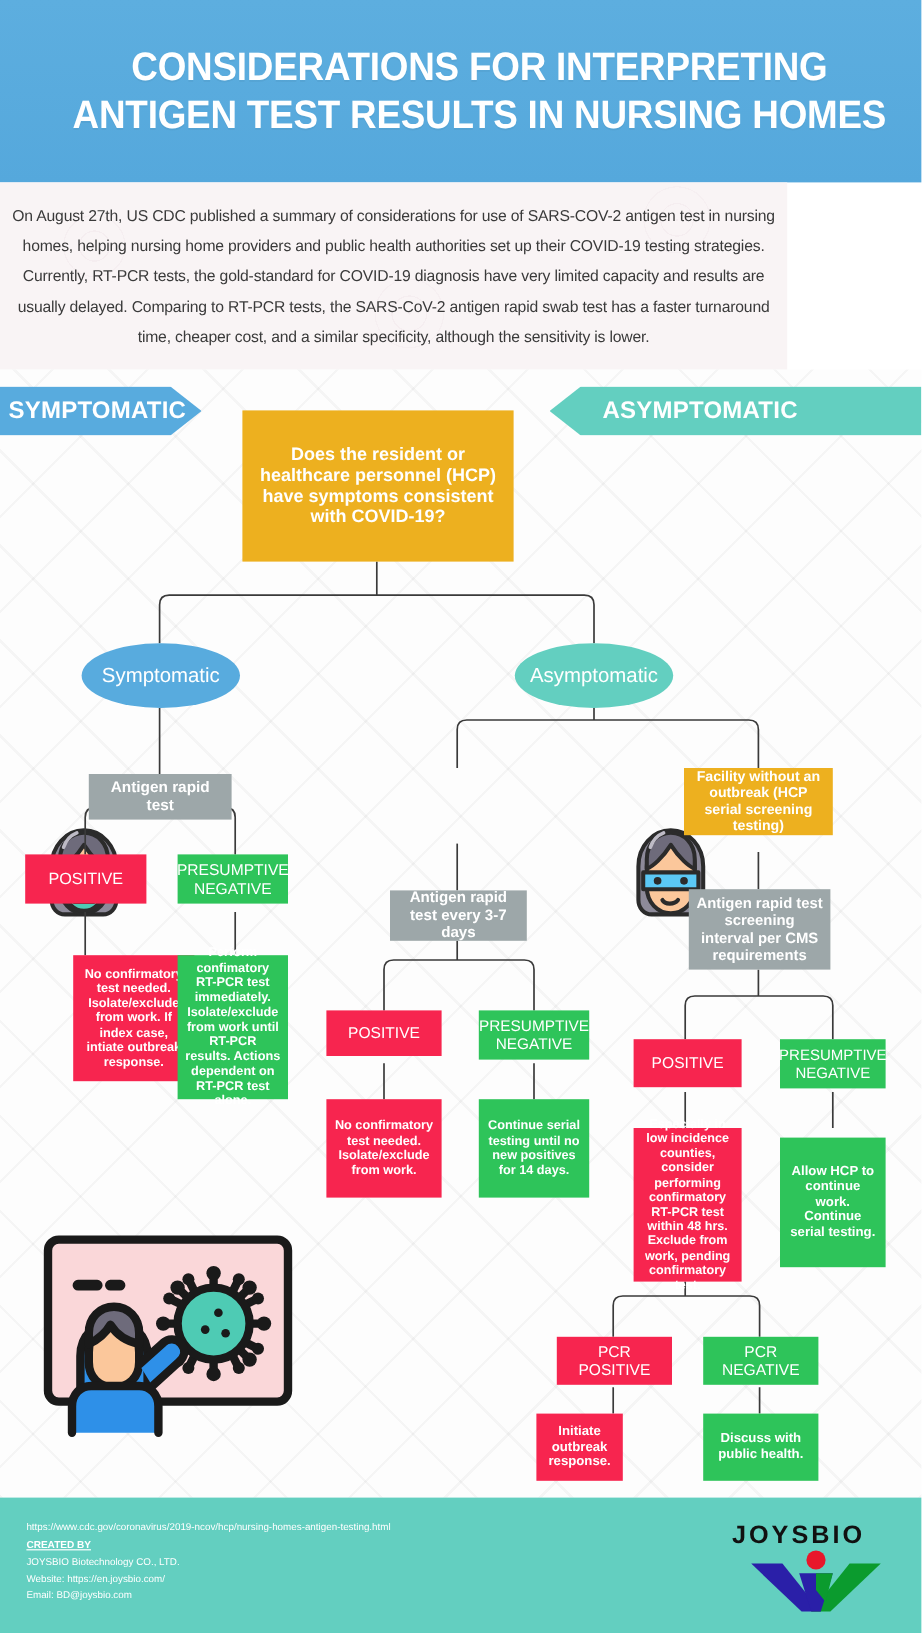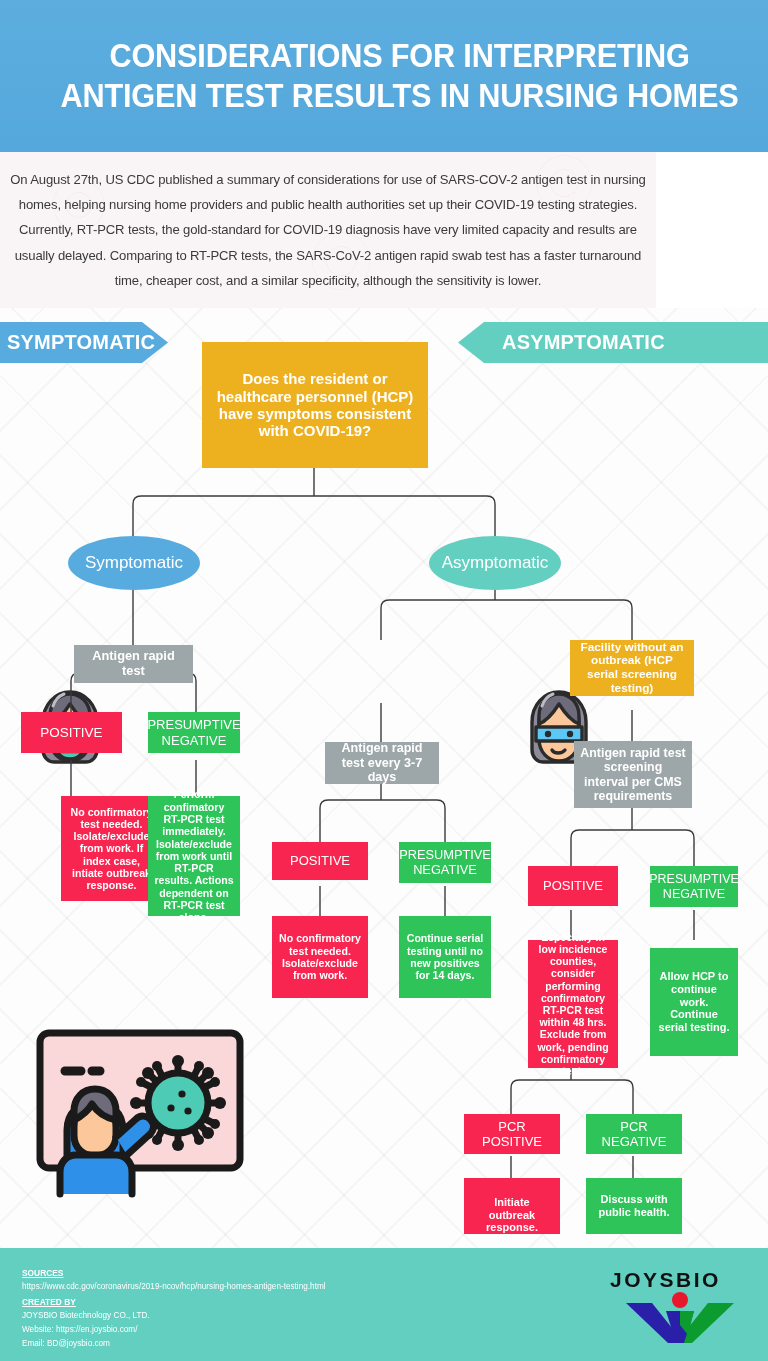--- a/index.html
+++ b/index.html
@@ -97,21 +97,21 @@
 
   
   .node {
     position: absolute;
     display: flex; align-items: center; justify-content: center;
     text-align: center;
     color: #ffffff;
     font-family: "Liberation Sans Narrow", "Liberation Sans", sans-serif;
     font-weight: bold;
     line-height: 1.16;
-    padding: 0 6px;
+    padding: 17px 6px;
     z-index: 3;
   }
   .node.plain { font-weight: bold; }
   .amber   { background: #EDB01F; }
   .grey    { background: #9DA7A9; }
   .pink    { background: #F7254F; }
   .green   { background: #2EC45A; }
 
   .ellipse {
     position: absolute;
@@ -340,36 +340,35 @@
   <div class="node green" id="node-no-outbreak-negative" style="left:650px; top:558px; width:88px; height:41px; font-size:12.5px; font-weight:normal;">
     <span>PRESUMPTIVE NEGATIVE</span>
   </div>
   <div class="node green" id="node-no-outbreak-negative-action" style="left:650px; top:640px; width:88px; height:108px; font-size:11px;text-align:center;">
     <span>Allow HCP to continue work. Continue serial testing.</span>
   </div>
 
   <div class="node pink" id="node-pcr-positive" style="left:464px; top:806px; width:96px; height:40px; font-size:13px; font-weight:normal;">
     <span>PCR POSITIVE</span>
   </div>
-  <div class="node pink" id="node-pcr-positive-action" style="left:464px; top:870px; width:96px; height:56px; font-size:11px;align-items:flex-end;">
+  <div class="node pink" id="node-pcr-positive-action" style="left:447px; top:870px; width:72px; height:56px; font-size:11px;">
     <span>Initiate outbreak response.</span>
   </div>
 
   <div class="node green" id="node-pcr-negative" style="left:586px; top:806px; width:96px; height:40px; font-size:13px; font-weight:normal;">
     <span>PCR NEGATIVE</span>
   </div>
   <div class="node green" id="node-pcr-negative-action" style="left:586px; top:870px; width:96px; height:56px; font-size:11px;">
     <span>Discuss with public health.</span>
   </div>
 
 </div>
 
 <div id="footer">
   <div id="footer-info">
-    <div class="foot-head">SOURCES</div>
     <div>https://www.cdc.gov/coronavirus/2019-ncov/hcp/nursing-homes-antigen-testing.html</div>
     <div class="foot-head">CREATED BY</div>
     <div>JOYSBIO Biotechnology CO., LTD.</div>
     <div>Website: https://en.joysbio.com/</div>
     <div>Email: BD@joysbio.com</div>
   </div>
 </div>
 
 <div id="footer-logo">
   <div id="footer-logo-text">JOYSBIO</div>

